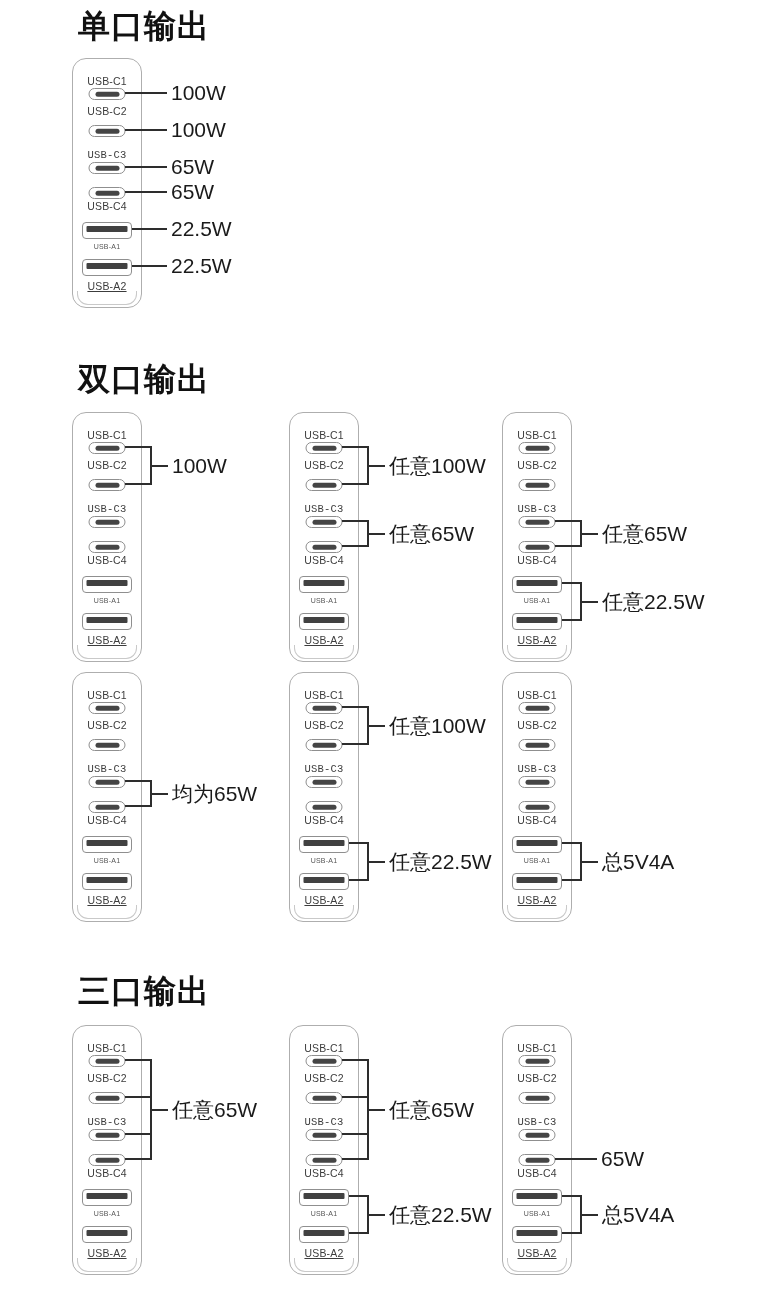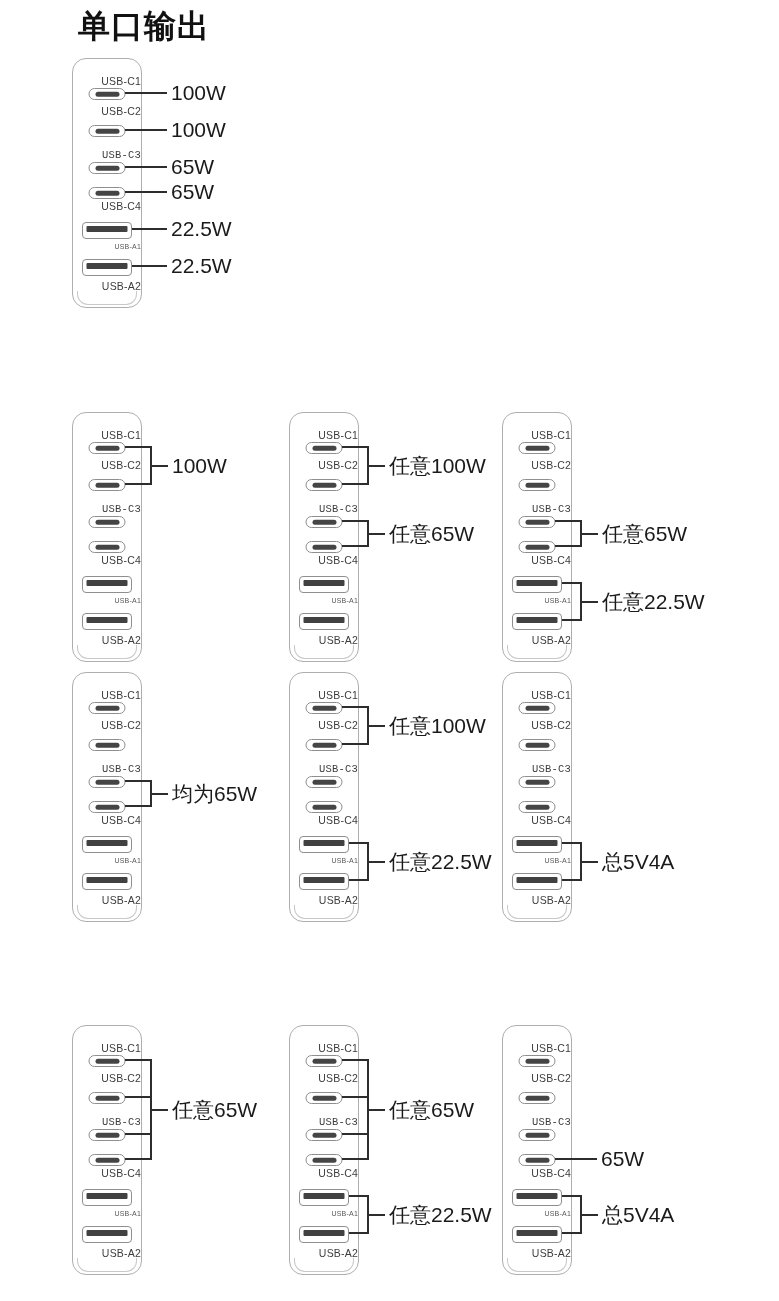--- a/index.html
+++ b/index.html
@@ -30,21 +30,21 @@
     position:absolute;width:70px;height:250px;
     border:1.5px solid var(--bodyborder);
     border-radius:14px;background:#fff;
   }
   .charger-base{
     position:absolute;left:4px;right:4px;bottom:2px;height:14px;
     border:1.5px solid #c9c9c9;border-top:none;
     border-radius:0 0 11px 11px;
   }
   .port-label{
-    position:absolute;left:0;right:0;text-align:right;
+    position:absolute;left:0;right:0;text-align:center;
     font-size:10.5px;line-height:12px;color:var(--portlabel);
     letter-spacing:0.2px;white-space:nowrap;
   }
   .c-port{
     position:absolute;left:50%;transform:translateX(-50%);
     width:37px;height:12px;
     border:1.5px solid var(--portborder);border-radius:7px;background:#fff;
   }
   .c-bar{
     position:absolute;left:50%;top:50%;transform:translate(-50%,-50%);
@@ -58,35 +58,37 @@
   .a-bar{
     position:absolute;left:50%;top:3px;transform:translateX(-50%);
     width:41px;height:6px;background:#414141;border-radius:1px;
   }
   
   .p-c1-label{top:16px;} .p-c1-port{top:29px;}
   .p-c2-label{top:46px;} .p-c2-port{top:66px;}
   .p-c3-label{top:90px;font-family:Liberation Mono, monospace;} .p-c3-port{top:103px;}
   .p-c4-port{top:128px;} .p-c4-label{top:141px;}
   .p-a1-port{top:163px;} .p-a1-label{top:184px;font-size:7px;line-height:8px;color:#565656;}
-  .p-a2-port{top:200px;} .p-a2-label{top:221px;}
+  .p-a2-port{top:200px;} .p-a2-label{top:221px;text-decoration:underline;}
 
   .line{position:absolute;background:var(--line);}
   .line.h{height:2px;}
   .line.v{width:2px;}
   .ann-label{
     position:absolute;transform:translateY(-50%);
     font-size:21px;line-height:1.1;color:var(--ann);white-space:nowrap;
   }
 </style>
 </head>
 <body>
 
 <div id="canvas">
   <h2 class="section-title t-single">单口输出</h2>
+  <h2 class="section-title t-dual">双口输出</h2>
+  <h2 class="section-title t-triple">三口输出</h2>
 <div class="charger" style="left: 72px; top: 58px;">
     <span class="port-label p-c1-label">USB-C1</span>
     <span class="c-port p-c1-port">
         <span class="c-bar"></span>
       </span>
 
     <span class="port-label p-c2-label">USB-C2</span>
     <span class="c-port p-c2-port">
         <span class="c-bar"></span>
       </span>

